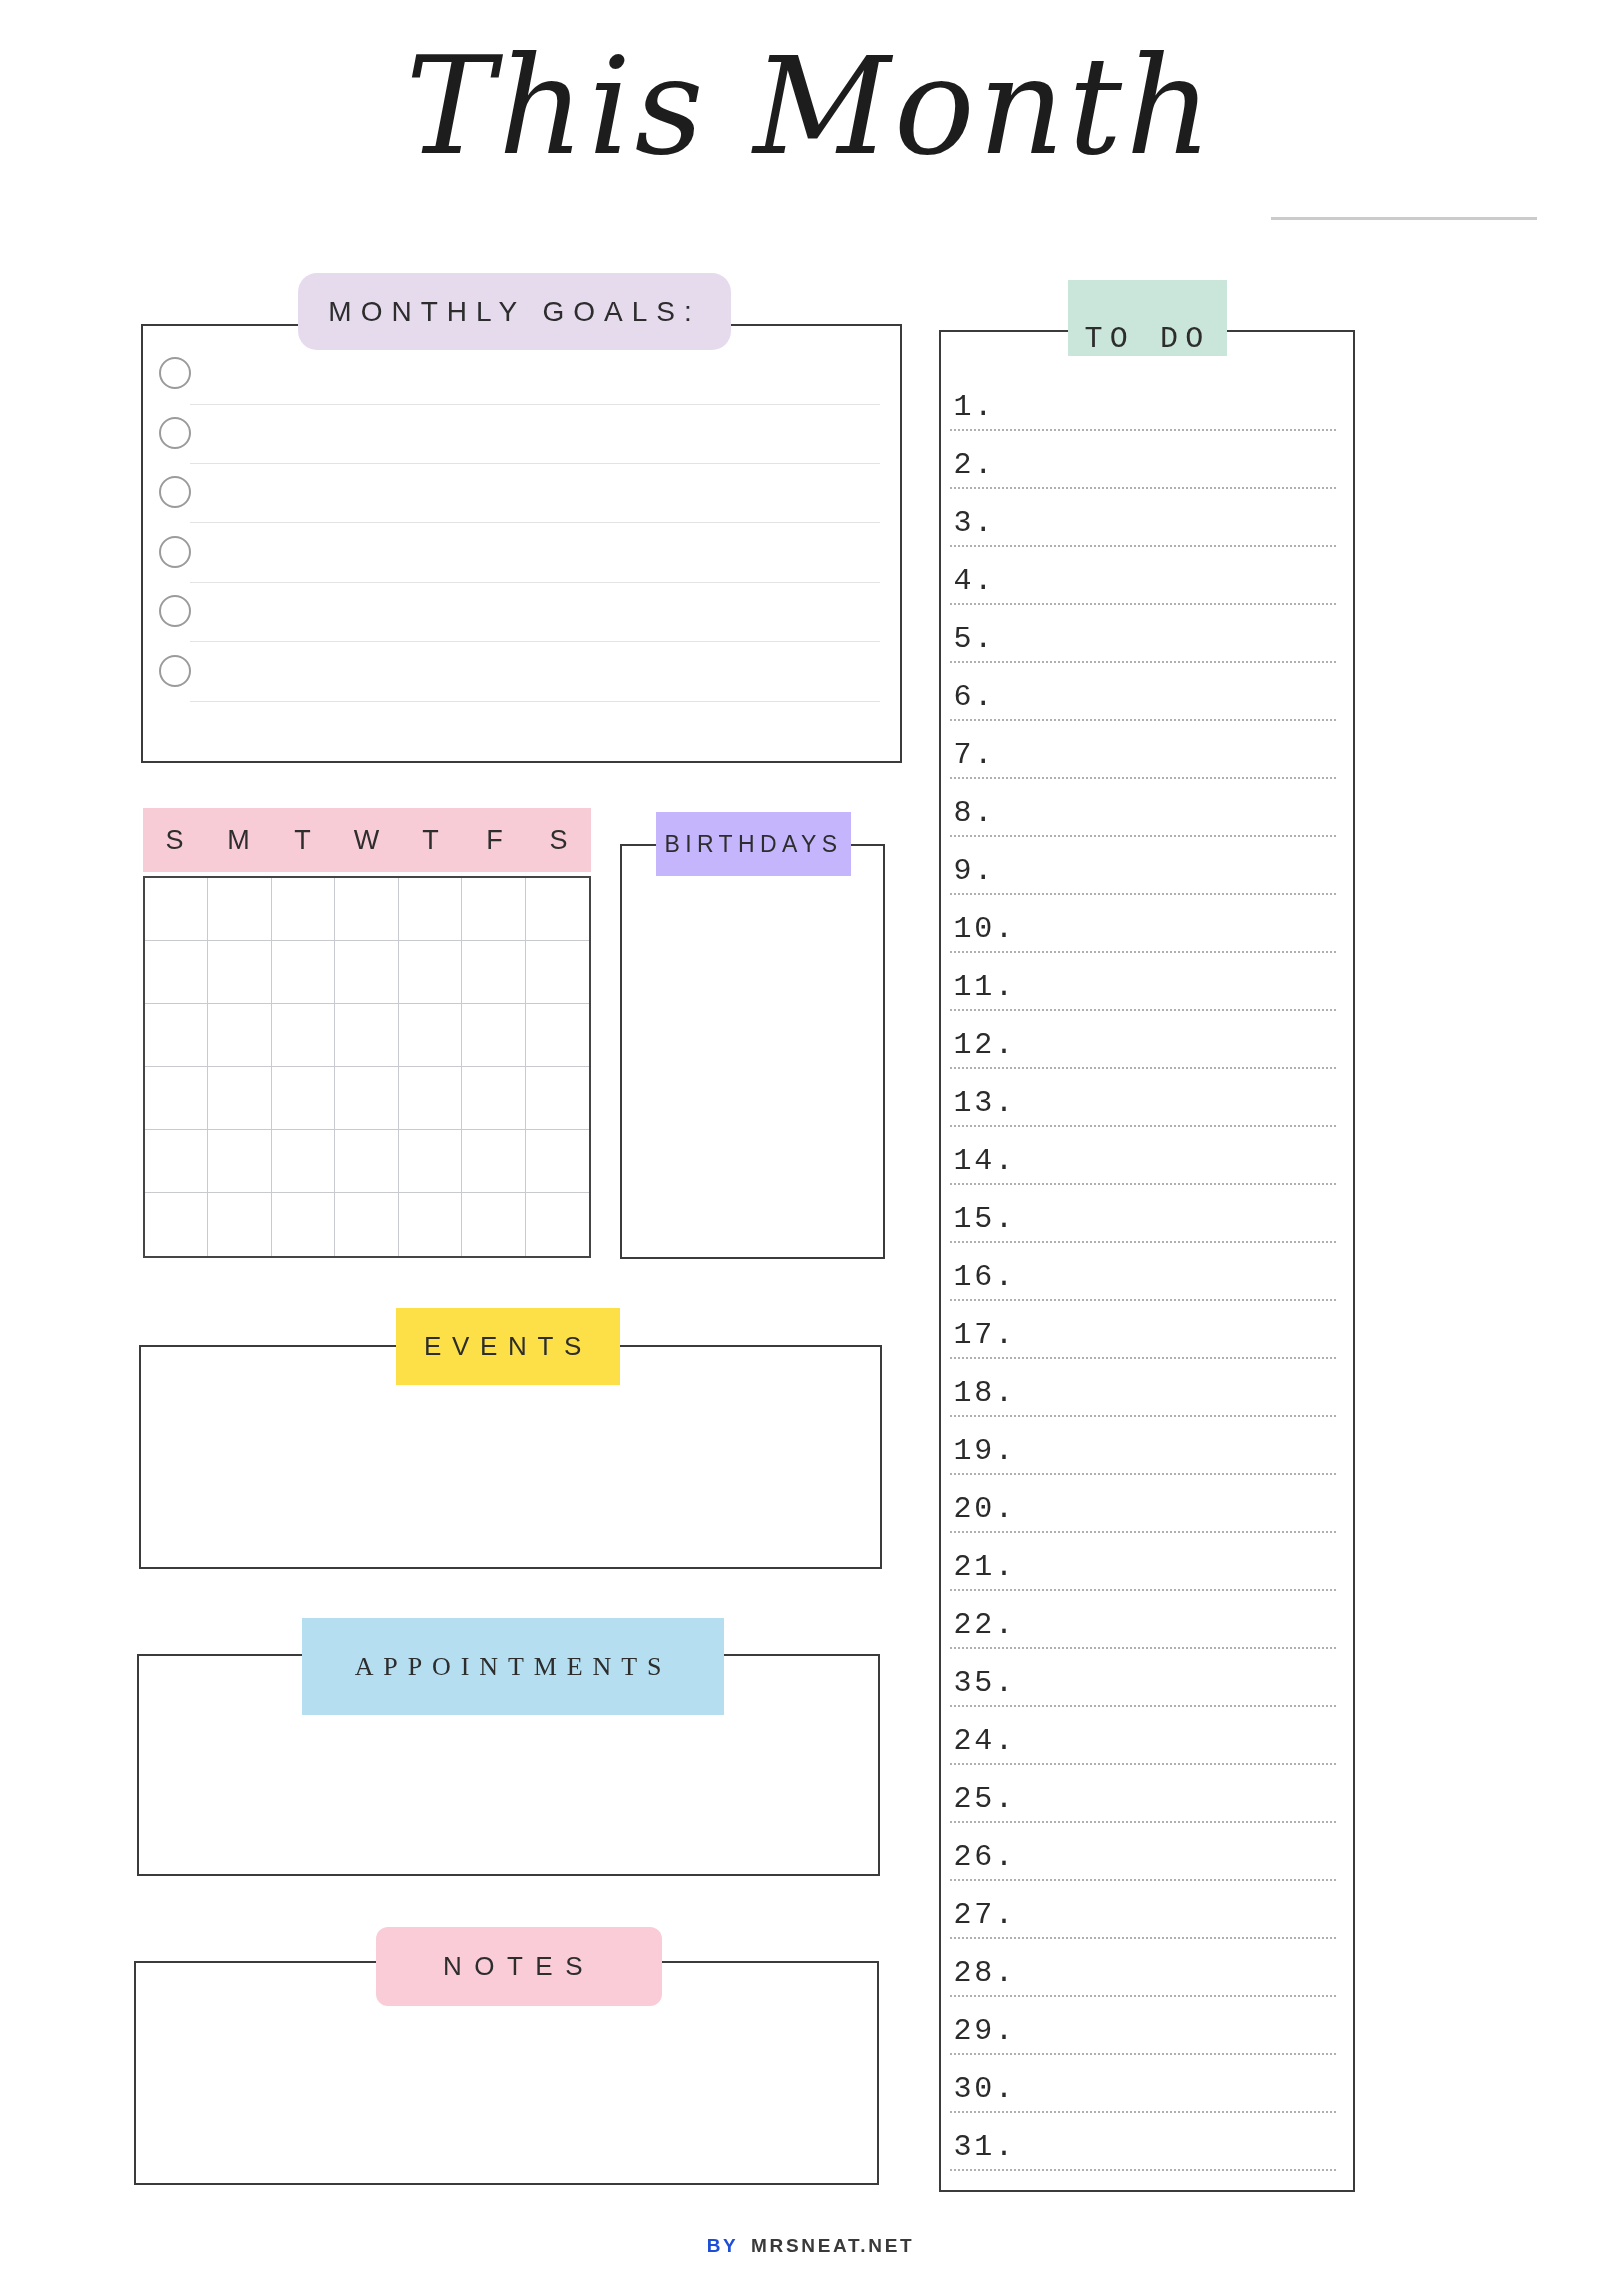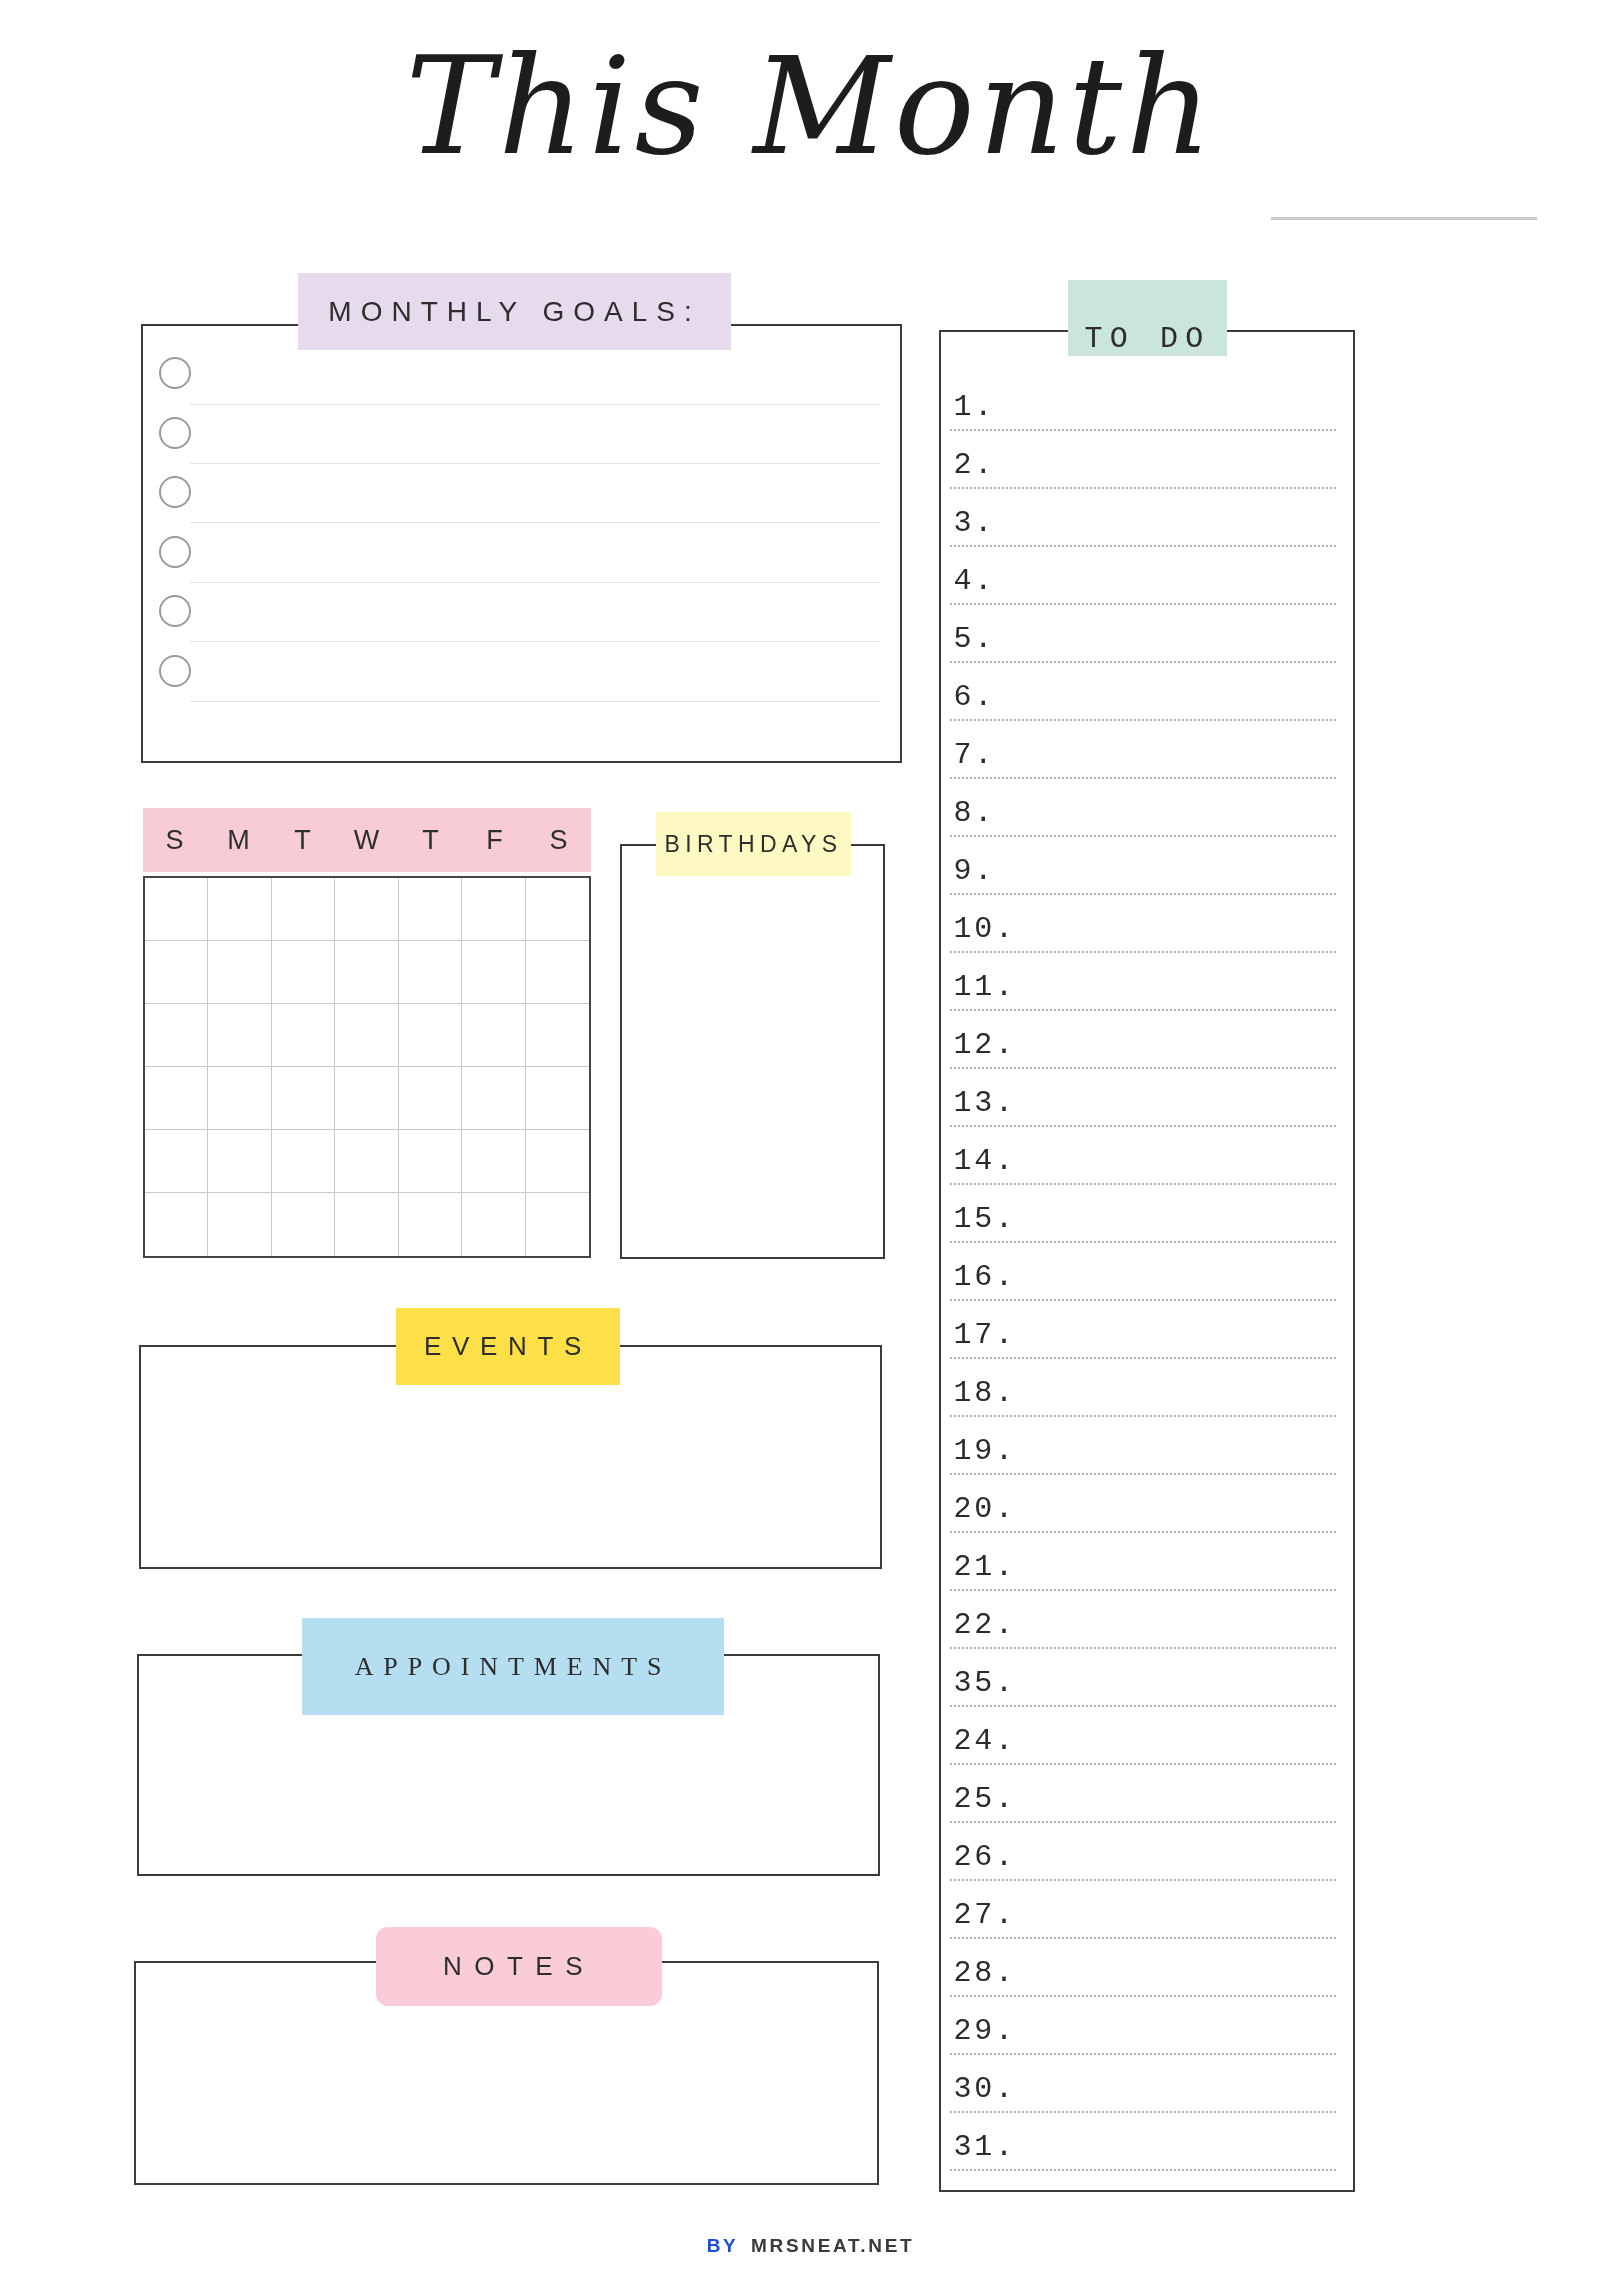--- a/index.html
+++ b/index.html
@@ -8,22 +8,22 @@
 
   
   .title{position:absolute;left:0;top:34px;width:100%;text-align:center;
          font-family:"DejaVu Serif",serif;font-style:italic;font-weight:500;
          font-size:134px;color:#1d1d1d;letter-spacing:3.6px;line-height:1.1;}
   .title-line{position:absolute;left:1271px;top:217px;width:266px;height:2.7px;background:#cbcbcb;}
 
   
   .label{position:absolute;z-index:2;display:flex;align-items:center;justify-content:center;
          color:#2d2d2d;font-weight:500;}
-  .lbl-goals   {left:298px;top:273px;width:433px;height:77px;background:#e5dbed;font-size:28px;letter-spacing:9px;}
-  .lbl-birthdays{left:656px;top:812px;width:195px;height:64px;background:#fef9c3;font-size:23px;letter-spacing:5.4px;}
+  .lbl-goals   {left:298px;top:273px;width:433px;height:77px;background:#e5dbed;font-size:28px;letter-spacing:9px;border-radius:19px;}
+  .lbl-birthdays{left:656px;top:812px;width:195px;height:64px;background:#c4b5fd;font-size:23px;letter-spacing:5.4px;}
   .lbl-events  {left:396px;top:1308px;width:224px;height:77px;background:#fde047;font-size:26px;letter-spacing:10.7px;}
   .lbl-appts   {left:302px;top:1618px;width:422px;height:97px;background:#b5dff1;font-size:26px;letter-spacing:9.9px;font-family:Liberation Serif, serif;}
   .lbl-notes   {left:376px;top:1927px;width:286px;height:79px;background:#f9ccd8;font-size:26px;letter-spacing:12.5px;border-radius:12px;}
   .lbl-todo    {left:1068px;top:280px;width:159px;height:76px;background:#cae6da;
                 font-family:"Liberation Mono","DejaVu Sans Mono",monospace;font-size:30px;letter-spacing:7.2px;align-items:flex-end;}
 
   
   .box{position:absolute;border:2.2px solid #3b3b3b;background:#ffffff;box-sizing:border-box;}
   .goals-box {left:141px;top:324px;width:761px;height:439px;}
   .bday-box  {left:620px;top:844px;width:265px;height:415px;}

